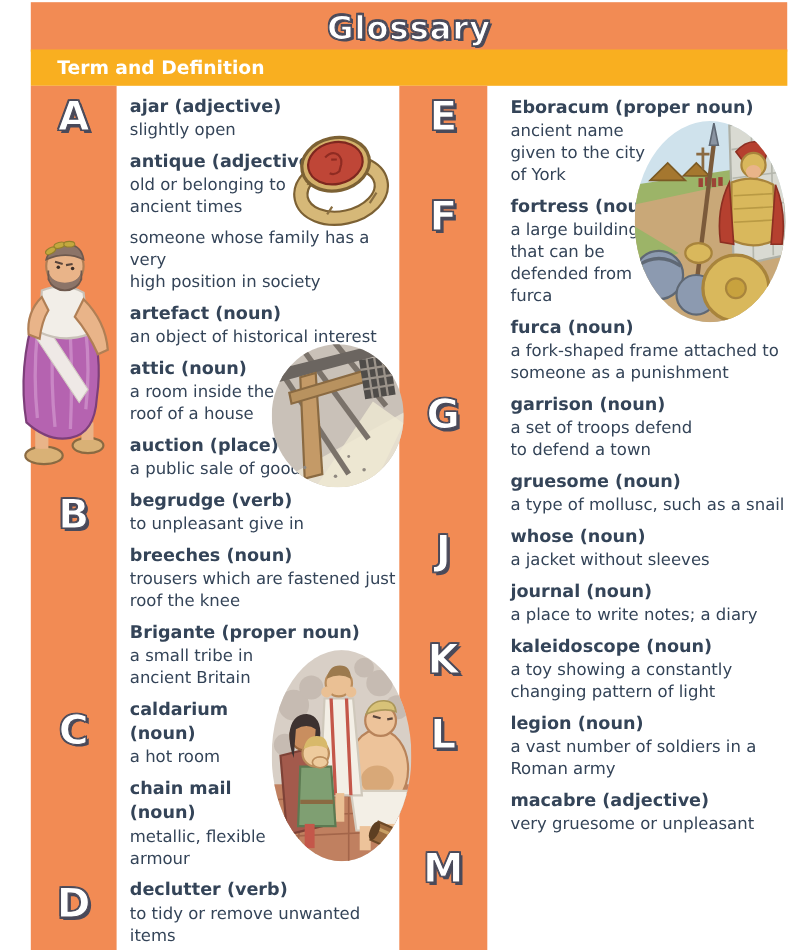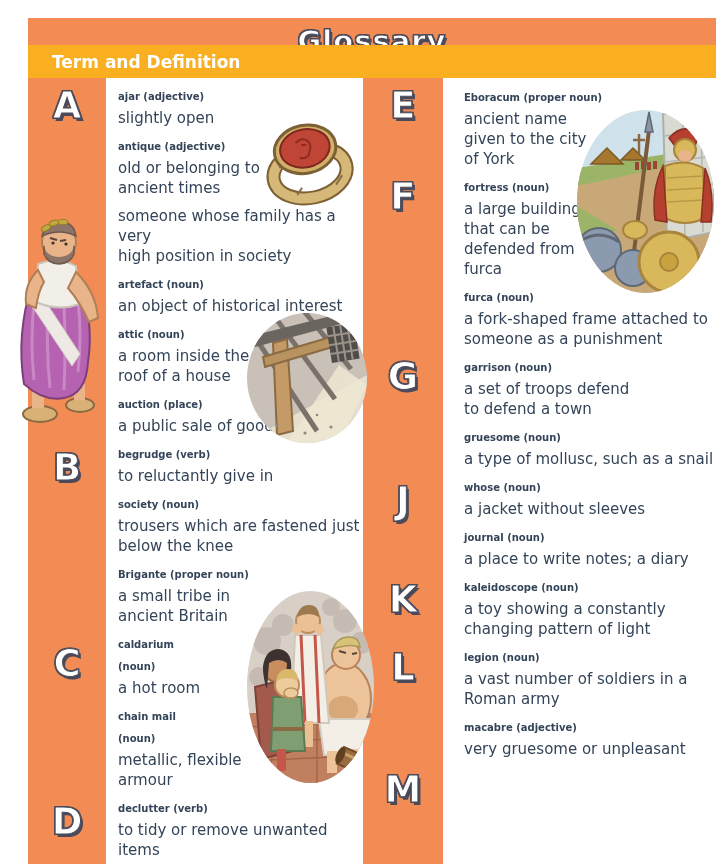--- a/index.html
+++ b/index.html
@@ -1,19 +1,19 @@
 <!DOCTYPE html>
 <html><head>
 <meta charset="utf-8">
 <style>
   html,body{margin:0;padding:0;background:#ffffff;}
   .page{position:relative;width:716px;height:864px;overflow:hidden;background:#ffffff;
         font-family:"DejaVu Sans",sans-serif;}
   
-  .band-title{position:absolute;left:28px;top:18px;width:688px;height:45px;background:#F28B54;
+  .band-title{position:absolute;left:28px;top:2px;width:688px;height:45px;background:#F28B54;
               display:flex;align-items:center;justify-content:center;}
   .title{color:#ffffff;font-weight:bold;font-size:29px;letter-spacing:1px;
          -webkit-text-stroke:1px #4A4A5A;
          text-shadow:-1px -1px 0 #4A4A5A,1px -1px 0 #4A4A5A,-1px 1px 0 #4A4A5A,
                      1px 1px 0 #4A4A5A,2.5px 2.5px 0 #4A4A5A;}
   .band-sub{position:absolute;left:28px;top:45px;width:688px;height:33px;background:#F9AF20;
             display:flex;align-items:center;justify-content:flex-start;padding-left:24px;}
   .subtitle{color:#ffffff;font-weight:bold;font-size:17px;}
   
   .strip{position:absolute;top:78px;height:786px;background:#F28B54;z-index:1;}
@@ -23,21 +23,21 @@
           font-size:37px;font-weight:bold;
           -webkit-text-stroke:1px #4A4A5A;
           text-shadow:-1px -1px 0 #4A4A5A,1px -1px 0 #4A4A5A,-1px 1px 0 #4A4A5A,
                       1px 1px 0 #4A4A5A,2.5px 2.5px 0 #4A4A5A;}
   .letter.right{width:80px;}
   
   .col{position:absolute;top:78px;z-index:3;color:#344458;}
   .col-left{left:118px;width:245px;padding-top:8px;}
   .col-right{left:464px;width:262px;padding-top:9px;}
   .entry{margin-bottom:8px;}
-  .term{font-weight:bold;font-size:10px;line-height:22px;}
+  .term{font-weight:bold;font-size:16px;line-height:22px;}
   .def{font-size:15px;line-height:20px;}
   
   .illus{position:absolute;z-index:5;}
   #ring{left:261px;top:120px;}
   #aristocrat{left:0px;top:212px;}
   #attic{left:247px;top:313px;}
   #bath{left:247px;top:591px;}
   #fortress{left:577px;top:110px;}
 </style>
 </head>
@@ -89,26 +89,26 @@
         <div class="term">attic (noun)</div>
         <div class="def">a room inside the</div>
         <div class="def">roof of a house</div>
       </div>
       <div class="entry">
         <div class="term">auction (place)</div>
         <div class="def">a public sale of goods</div>
       </div>
       <div class="entry">
         <div class="term">begrudge (verb)</div>
-        <div class="def">to reluctantly give in</div>
-      </div>
-      <div class="entry">
-        <div class="term">society (noun)</div>
+        <div class="def">to unpleasant give in</div>
+      </div>
+      <div class="entry">
+        <div class="term">breeches (noun)</div>
         <div class="def">trousers which are fastened just</div>
-        <div class="def">below the knee</div>
+        <div class="def">roof the knee</div>
       </div>
       <div class="entry">
         <div class="term">Brigante (proper noun)</div>
         <div class="def">a small tribe in</div>
         <div class="def">ancient Britain</div>
       </div>
       <div class="entry">
         <div class="term">caldarium</div>
         <div class="term">(noun)</div>
         <div class="def">a hot room</div>

